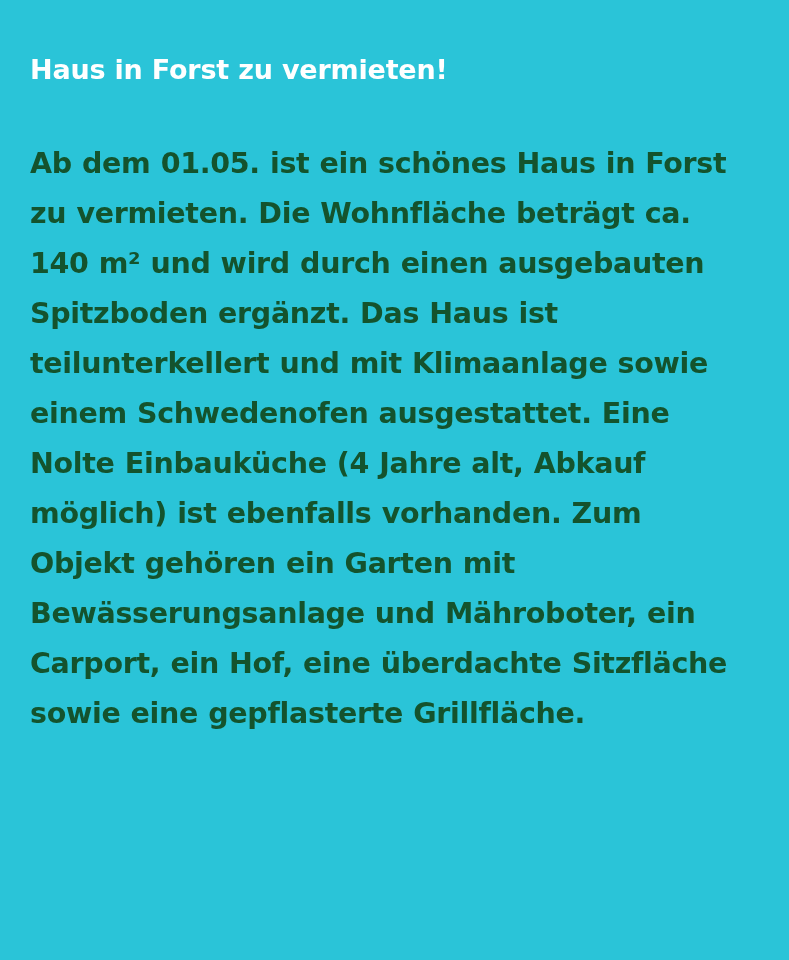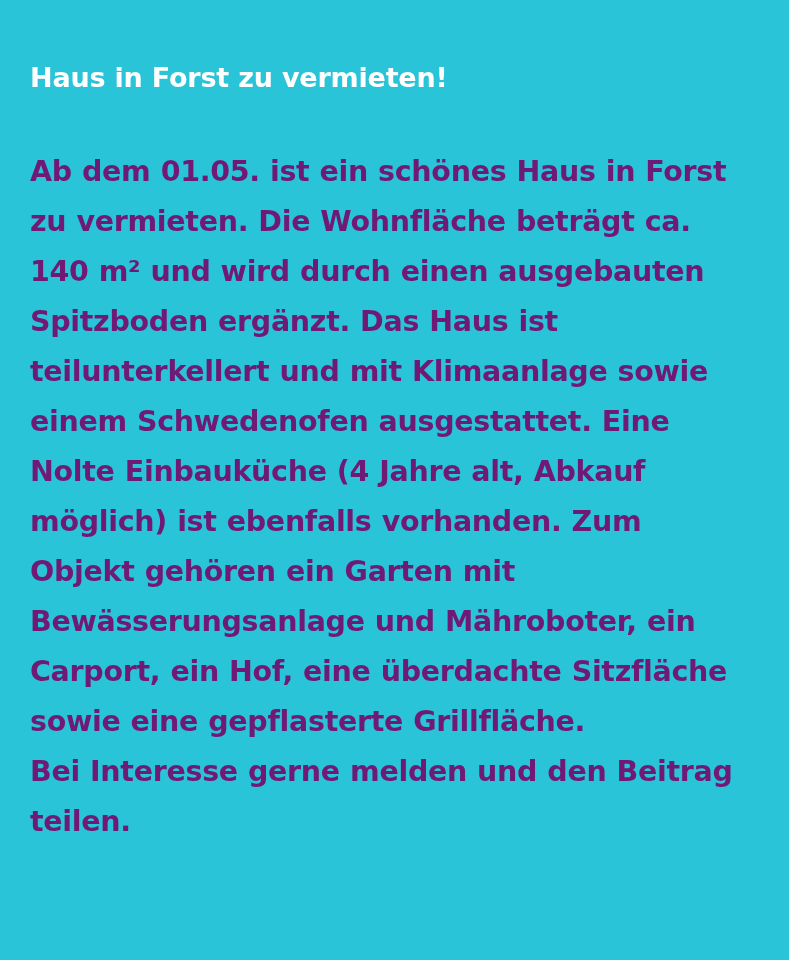--- a/index.html
+++ b/index.html
@@ -12,48 +12,46 @@
     background: #2ac4d8;
     font-family: "DejaVu Sans", sans-serif;
     overflow: hidden;
   }
   .poster {
     box-sizing: border-box;
     width: 789px;
     height: 712px;
     background: #2ac4d8;
     padding: 52px 50px 0 30px;
-    margin-top: 8px;
   }
   .headline {
     color: #ffffff;
     font-size: 27px;
     font-weight: bold;
     line-height: 1.30;
     letter-spacing: -0.2px;
     margin: 0 0 18px 0;
   }
   .body-block {
     margin-top: 52px;
   }
   .para {
-    color: #701a75;
+    color: #14532d;
     font-size: 28.5px;
     font-weight: bold;
     line-height: 50px;
     letter-spacing: -0.3px;
     margin: 0;
     word-spacing: 0.5px;
   }
   .para + .para {
     margin-top: 0;
   }
 </style>
 </head>
 <body>
 
 <div class="poster">
   <h1 class="headline">Haus in Forst zu vermieten!</h1>
   <div class="body-block">
     <p class="para">Ab dem 01.05. ist ein schönes Haus in Forst zu vermieten. Die Wohnfläche beträgt ca. 140 m² und wird durch einen ausgebauten Spitzboden ergänzt. Das Haus ist teilunterkellert und mit Klimaanlage sowie einem Schwedenofen ausgestattet. Eine Nolte Einbauküche (4 Jahre alt, Abkauf möglich) ist ebenfalls vorhanden. Zum Objekt gehören ein Garten mit Bewässerungsanlage und Mähroboter, ein Carport, ein Hof, eine überdachte Sitzfläche sowie eine gepflasterte Grillfläche.</p>
-    <p class="para">Bei Interesse gerne melden und den Beitrag teilen.</p>
   </div>
 </div>
 
 </body></html>

